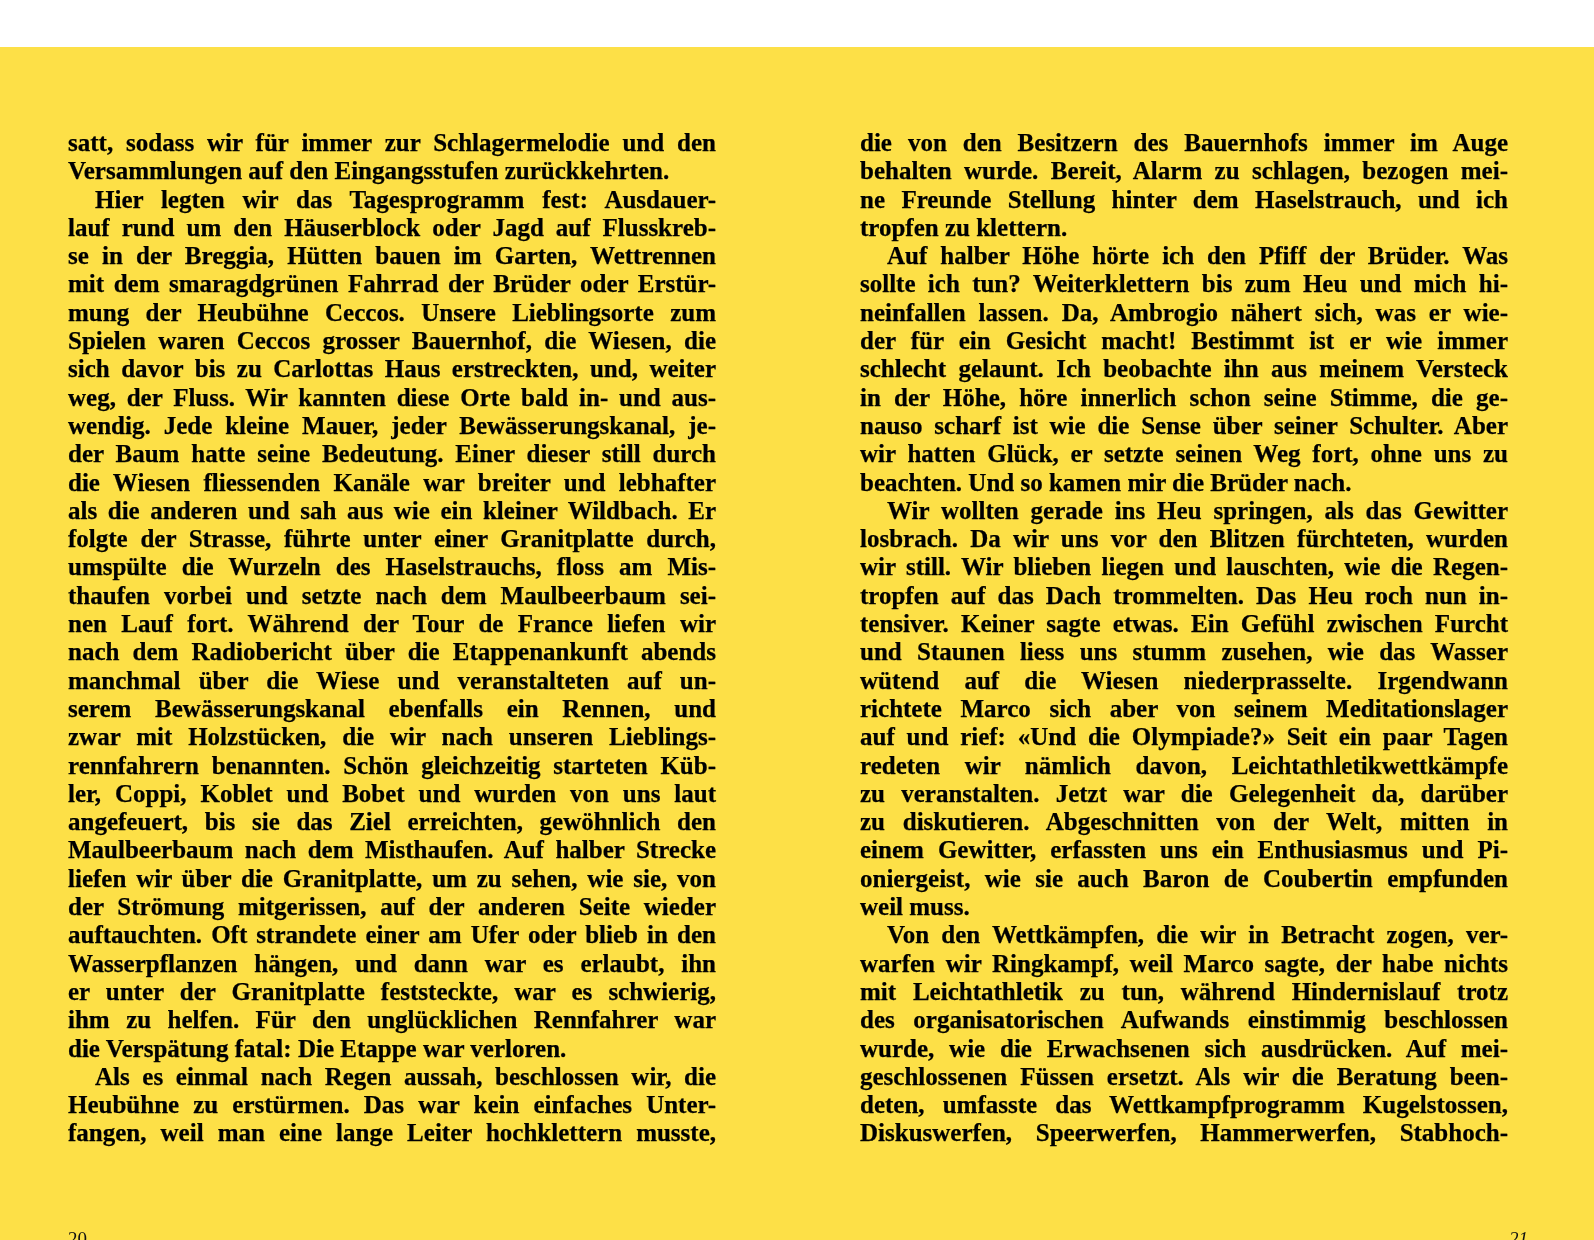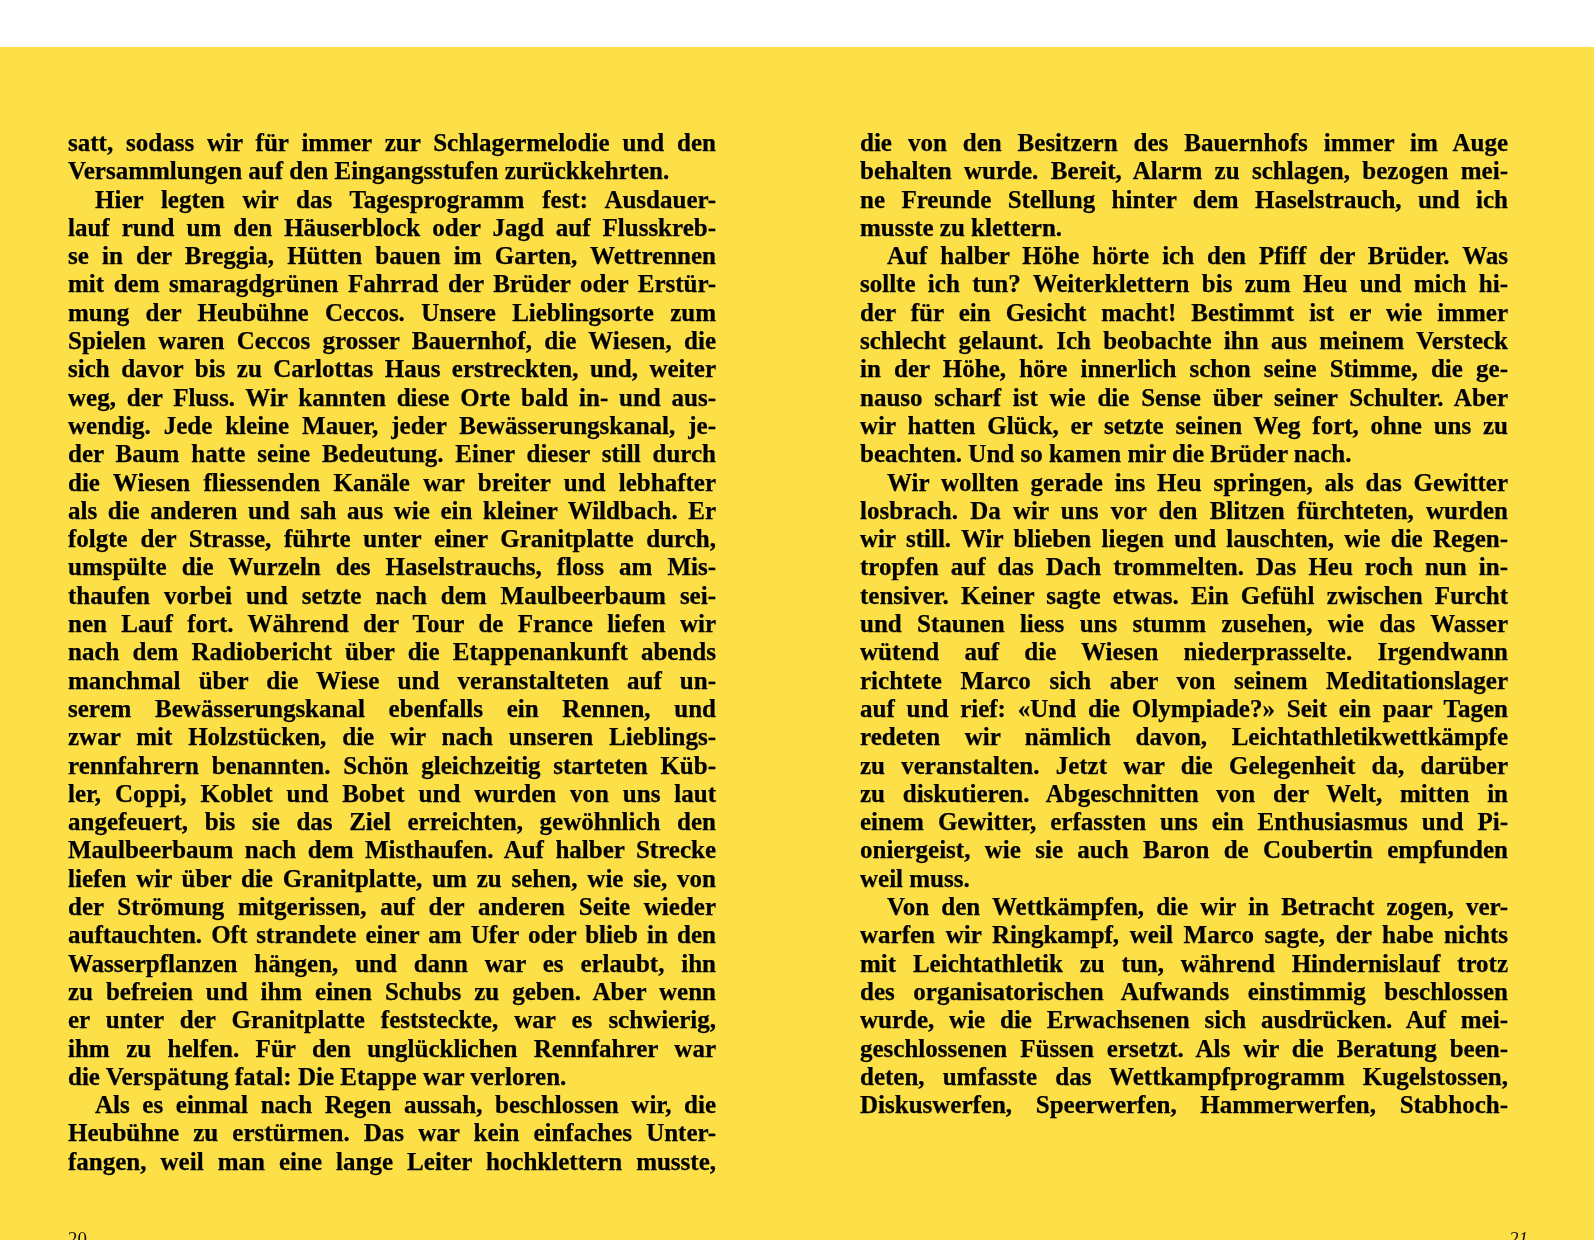--- a/index.html
+++ b/index.html
@@ -78,36 +78,36 @@
       <div class="line">serem Bewässerungskanal ebenfalls ein Rennen, und</div>
       <div class="line">zwar mit Holzstücken, die wir nach unseren Lieblings-</div>
       <div class="line">rennfahrern benannten. Schön gleichzeitig starteten Küb-</div>
       <div class="line">ler, Coppi, Koblet und Bobet und wurden von uns laut</div>
       <div class="line">angefeuert, bis sie das Ziel erreichten, gewöhnlich den</div>
       <div class="line">Maulbeerbaum nach dem Misthaufen. Auf halber Strecke</div>
       <div class="line">liefen wir über die Granitplatte, um zu sehen, wie sie, von</div>
       <div class="line">der Strömung mitgerissen, auf der anderen Seite wieder</div>
       <div class="line">auftauchten. Oft strandete einer am Ufer oder blieb in den</div>
       <div class="line">Wasserpflanzen hängen, und dann war es erlaubt, ihn</div>
-      <div class="line">zu befreien und ihm einen Schubs zu geben. Aber wenn</div>
       <div class="line">er unter der Granitplatte feststeckte, war es schwierig,</div>
       <div class="line">ihm zu helfen. Für den unglücklichen Rennfahrer war</div>
       <div class="line para-end">die Verspätung fatal: Die Etappe war verloren.</div>
       <div class="line indent">Als es einmal nach Regen aussah, beschlossen wir, die</div>
       <div class="line">Heubühne zu erstürmen. Das war kein einfaches Unter-</div>
       <div class="line">fangen, weil man eine lange Leiter hochklettern musste,</div>
     </div>
 
   <div class="text-block right">
       <div class="line">die von den Besitzern des Bauernhofs immer im Auge</div>
       <div class="line">behalten wurde. Bereit, Alarm zu schlagen, bezogen mei-</div>
       <div class="line">ne Freunde Stellung hinter dem Haselstrauch, und ich</div>
-      <div class="line para-end">musste zu klettern.</div>
+      <div class="line para-end">tropfen zu klettern.</div>
       <div class="line indent">Auf halber Höhe hörte ich den Pfiff der Brüder. Was</div>
       <div class="line">sollte ich tun? Weiterklettern bis zum Heu und mich hi-</div>
+      <div class="line">neinfallen lassen. Da, Ambrogio nähert sich, was er wie-</div>
       <div class="line">der für ein Gesicht macht! Bestimmt ist er wie immer</div>
       <div class="line">schlecht gelaunt. Ich beobachte ihn aus meinem Versteck</div>
       <div class="line">in der Höhe, höre innerlich schon seine Stimme, die ge-</div>
       <div class="line">nauso scharf ist wie die Sense über seiner Schulter. Aber</div>
       <div class="line">wir hatten Glück, er setzte seinen Weg fort, ohne uns zu</div>
       <div class="line para-end">beachten. Und so kamen mir die Brüder nach.</div>
       <div class="line indent">Wir wollten gerade ins Heu springen, als das Gewitter</div>
       <div class="line">losbrach. Da wir uns vor den Blitzen fürchteten, wurden</div>
       <div class="line">wir still. Wir blieben liegen und lauschten, wie die Regen-</div>
       <div class="line">tropfen auf das Dach trommelten. Das Heu roch nun in-</div>

